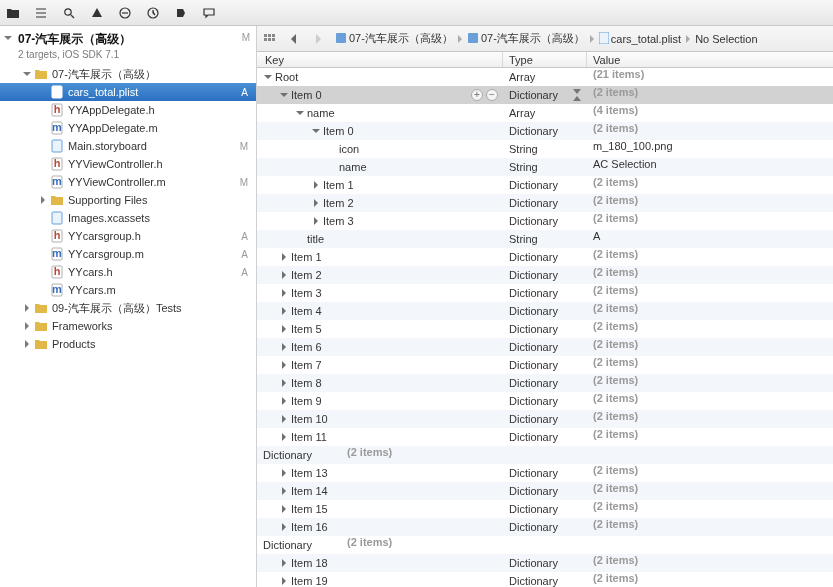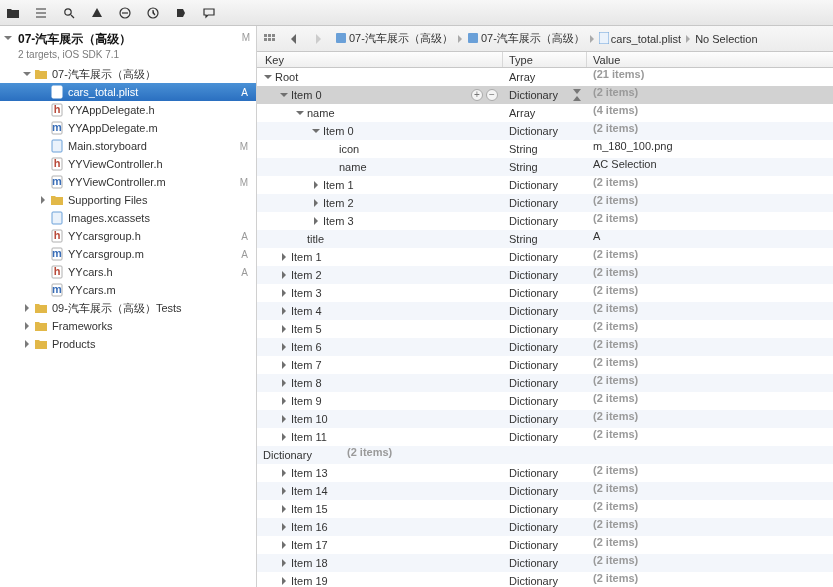--- a/index.html
+++ b/index.html
@@ -632,28 +632,20 @@
               <svg width="8" height="8" viewBox="0 0 8 8">
                 <path fill="#6f6f6f" d="M2 0l4 4-4 4z"></path>
               </svg>
             </span>
             <span class="klbl">Item 16</span>
           </div>
           <div class="ptype">Dictionary</div>
           <div class="pval muted">(2 items)</div>
         </div>
         <div class="prow">
-          <div class="pkey" style="padding-left:22px">
-            <span class="dis">
-              <svg width="8" height="8" viewBox="0 0 8 8">
-                <path fill="#6f6f6f" d="M2 0l4 4-4 4z"></path>
-              </svg>
-            </span>
-            <span class="klbl">Item 17</span>
-          </div>
           <div class="ptype">Dictionary</div>
           <div class="pval muted">(2 items)</div>
         </div>
         <div class="prow">
           <div class="pkey" style="padding-left:22px">
             <span class="dis">
               <svg width="8" height="8" viewBox="0 0 8 8">
                 <path fill="#6f6f6f" d="M2 0l4 4-4 4z"></path>
               </svg>
             </span>

